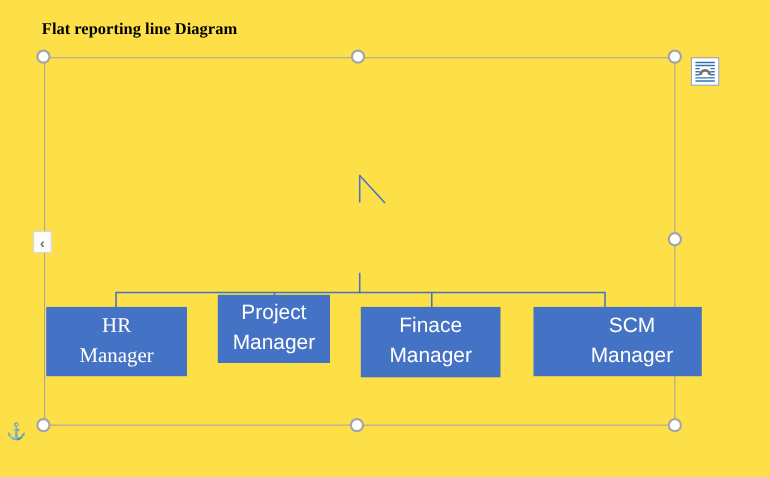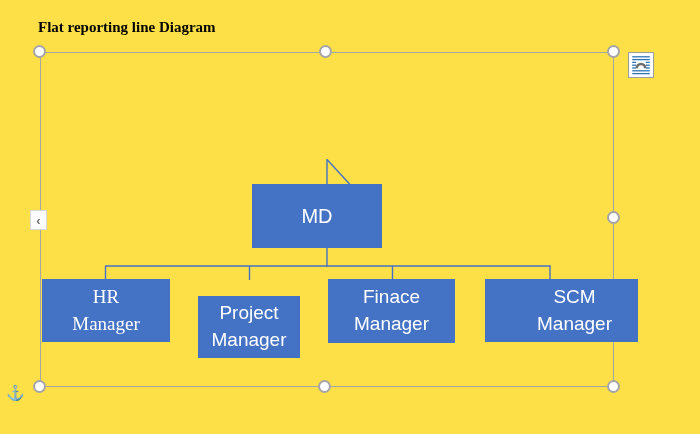--- a/index.html
+++ b/index.html
@@ -19,21 +19,21 @@
   svg.connectors { position:absolute; left:0; top:0; pointer-events:none; }
   .connector-line { stroke:#4472C4; stroke-width:1.4; fill:none; }
   .node {
     position:absolute; display:flex; flex-direction:column; justify-content:center;
     align-items:center; text-align:center; background:#4472C4; color:#ffffff; cursor:pointer;
   }
   .node .ln { line-height:1.42; }
   #n-director { left:263px; top:95px;  width:119px; height:64px; font-size:20px; }
   #n-md       { left:252px; top:184px; width:130px; height:64px; font-size:20px; }
   #n-hr       { left:42px;  top:279px; width:128px; height:63px; font-size:19px; }
-  #n-project  { left:198px; top:296px; width:102px; height:62px; font-size:19px; }
+  #n-project  { left:198px; top:268px; width:102px; height:62px; font-size:19px; }
   #n-finance  { left:328px; top:279px; width:127px; height:64px; font-size:19px; }
   #n-scm      { left:485px; top:279px; width:127px; height:63px; font-size:19px; }
   .handle {
     position:absolute; width:9px; height:9px; border:2px solid #a5a5a5;
     background:#fff; border-radius:50%; box-sizing:content-box; cursor:pointer;
   }
   .h-tl{left:33px;top:45px} .h-tm{left:319px;top:45px} .h-tr{left:607px;top:45px}
   .h-rm{left:607px;top:211px}
   .h-bl{left:33px;top:380px} .h-bm{left:318px;top:380px} .h-br{left:607px;top:380px}
   .chevron-btn {
@@ -64,23 +64,20 @@
     <line class="connector-line" x1="327" y1="159" x2="327" y2="184" stroke="#4472C4"></line>
     <line class="connector-line" x1="327" y1="159.5" x2="350" y2="184.5" stroke="#4472C4"></line>
     <line class="connector-line" x1="327" y1="248" x2="327" y2="266.5" stroke="#4472C4"></line>
     <line class="connector-line" x1="105" y1="266" x2="550.7" y2="266" stroke="#4472C4"></line>
     <line class="connector-line" x1="105.5" y1="266" x2="105.5" y2="279" stroke="#4472C4"></line>
     <line class="connector-line" x1="249.5" y1="266" x2="249.5" y2="280" stroke="#4472C4"></line>
     <line class="connector-line" x1="392.5" y1="266" x2="392.5" y2="279" stroke="#4472C4"></line>
     <line class="connector-line" x1="550" y1="266" x2="550" y2="279" stroke="#4472C4"></line>
   </svg>
 
-  <div class="node" id="n-md" style="background: rgb(68, 114, 196); color: rgb(255, 255, 255);">
-    <div class="ln">MD</div>
-  </div>
   <div class="node" id="n-hr" style="background: rgb(68, 114, 196); color: rgb(255, 255, 255); font-family: Liberation Serif, serif;">
     <div class="ln">HR</div>
     <div class="ln">Manager</div>
   </div>
   <div class="node" id="n-project" style="background: rgb(68, 114, 196); color: rgb(255, 255, 255);">
     <div class="ln">Project</div>
     <div class="ln">Manager</div>
   </div>
   <div class="node" id="n-finance" style="background: rgb(68, 114, 196); color: rgb(255, 255, 255);">
     <div class="ln">Finace</div>

